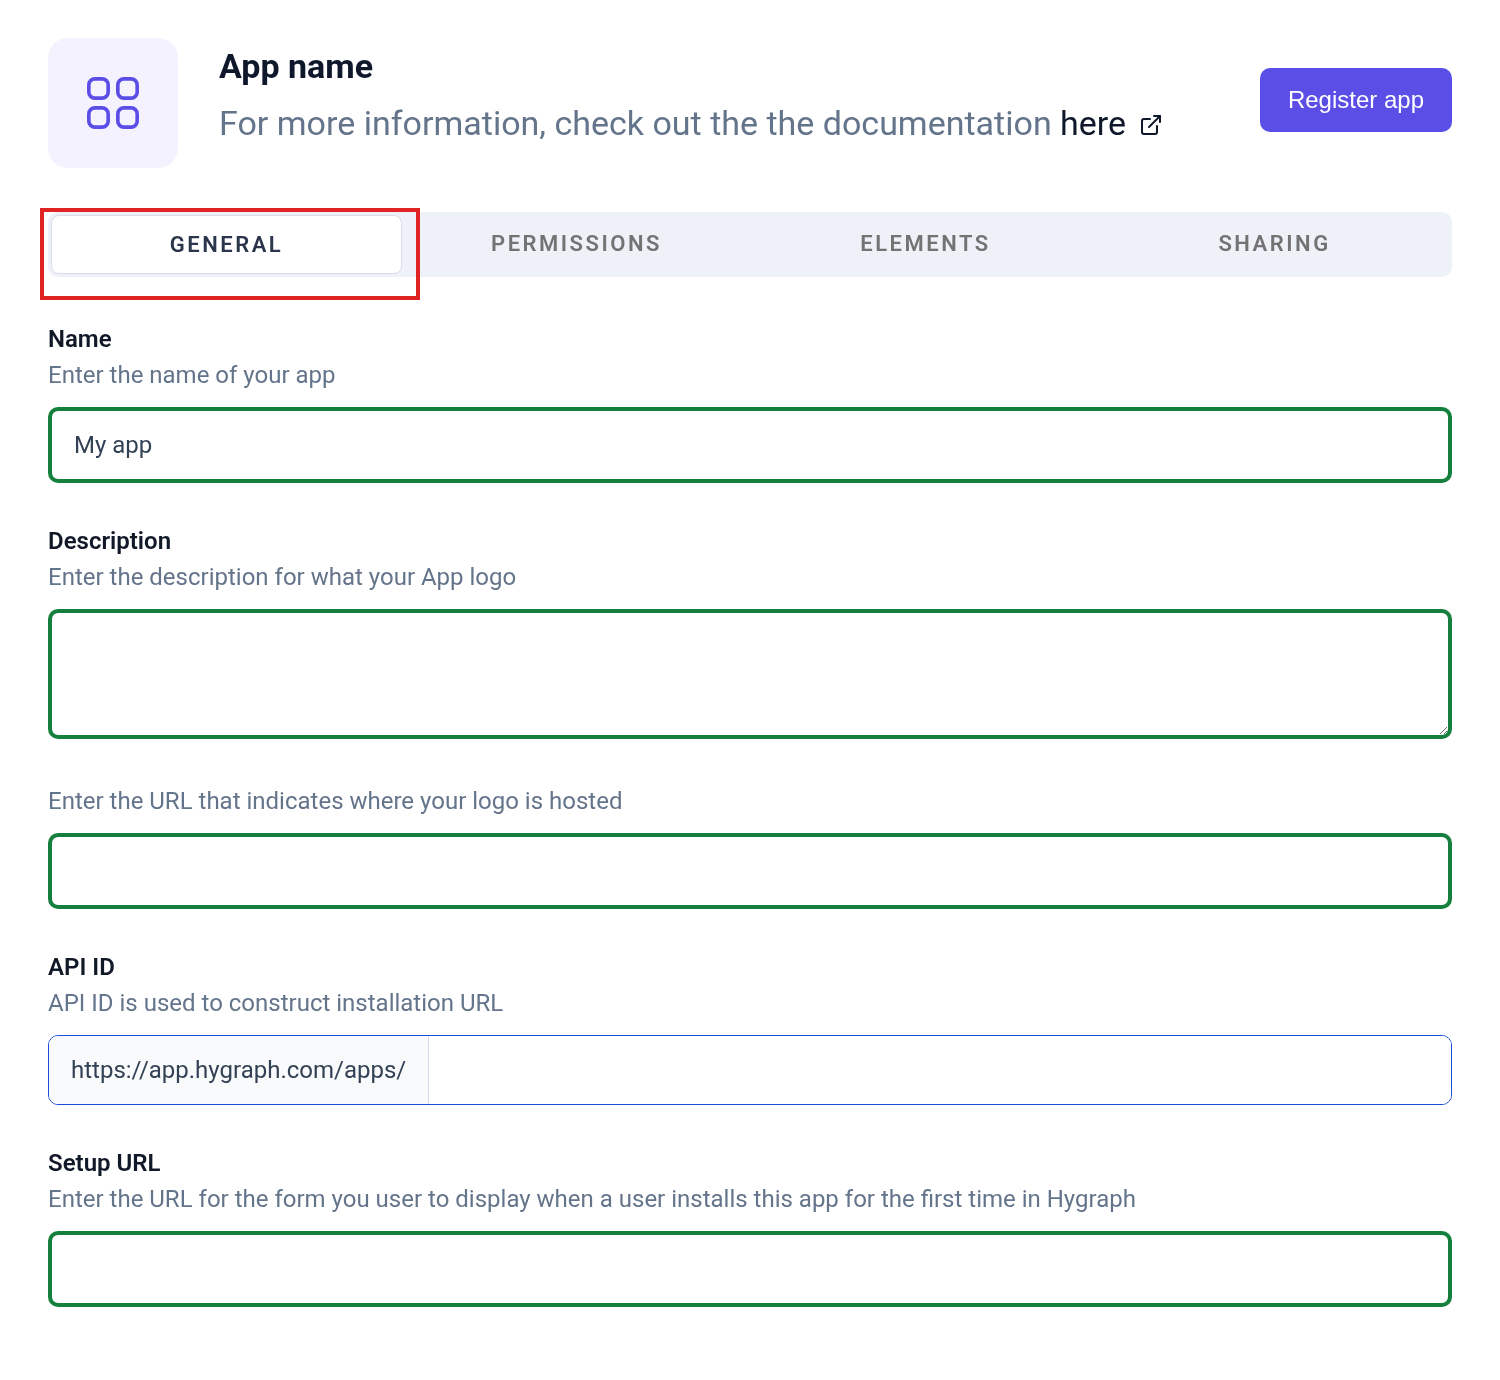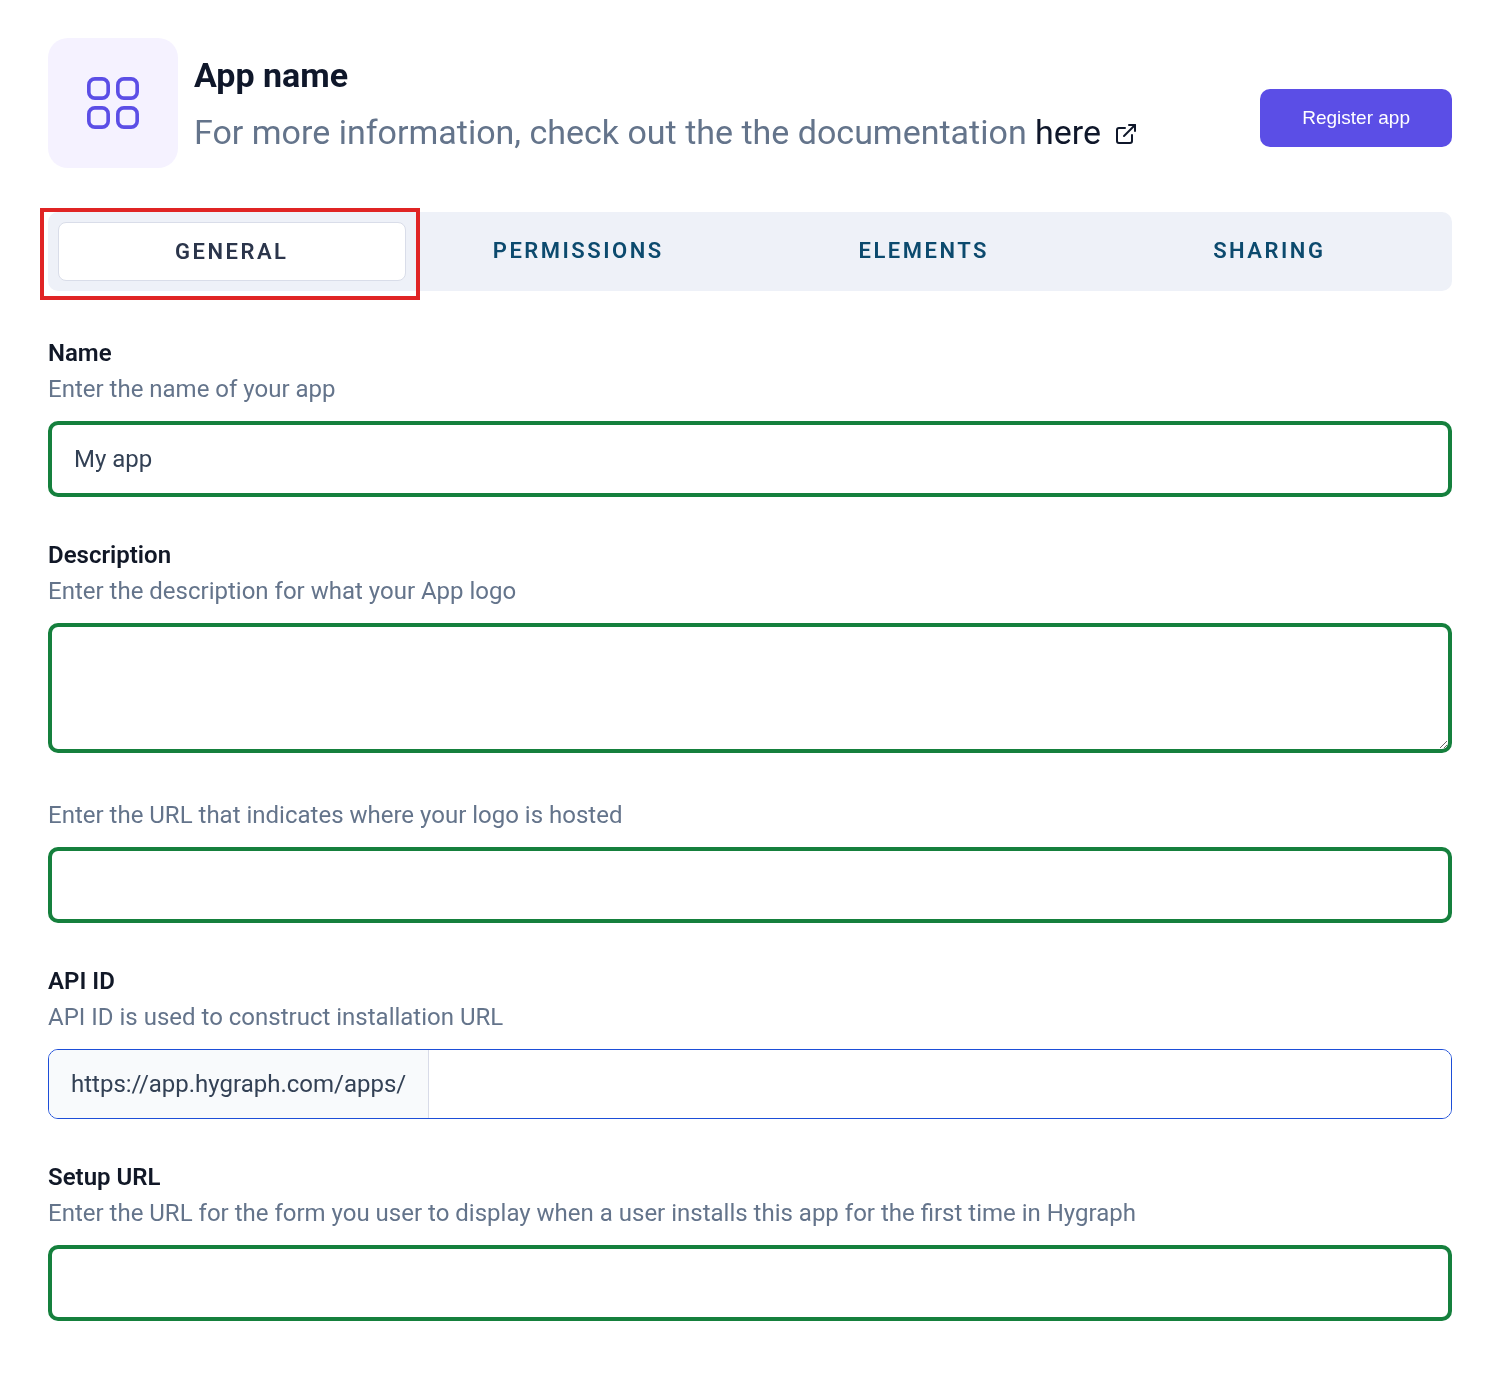--- a/index.html
+++ b/index.html
@@ -5,22 +5,22 @@
     * { box-sizing: border-box; margin: 0; padding: 0; }
     body {
       font-family: -apple-system, BlinkMacSystemFont, "Segoe UI", Roboto, sans-serif;
       background: #ffffff;
       padding: 38px 48px;
       width: 1500px;
       color: #0f172a;
     }
     .header {
       display: flex;
-      align-items: center;
-      gap: 16px;
+      align-items: flex-start;
+      gap: 41px;
       margin-bottom: 44px;
     }
     .app-icon {
       width: 130px;
       height: 130px;
       background: #f5f2ff;
       border-radius: 20px;
       display: flex;
       align-items: center;
       justify-content: center;
@@ -46,42 +46,42 @@
     .ext-icon {
       display: inline-block;
       vertical-align: middle;
       margin-left: 4px;
     }
     .register-btn {
       background: #5b4ee6;
       color: #ffffff;
       border: none;
       border-radius: 10px;
-      padding: 18px 42px;
-      font-size: 19px;
+      padding: 18px 28px;
+      font-size: 24px;
       font-weight: 500;
       cursor: pointer;
       margin-top: 30px;
     }
     .tabs {
       display: flex;
       background: #eef1f8;
       border-radius: 10px;
-      padding: 10px;
+      padding: 3px;
       margin-bottom: 48px;
       position: relative;
     }
     .tab {
       flex: 1;
       text-align: center;
       padding: 16px 0;
       font-size: 22px;
       font-weight: 600;
       letter-spacing: 2.5px;
-      color: #0c4a6e;
+      color: #737373;
       cursor: pointer;
       border-radius: 8px;
     }
     .tab.active {
       background: #ffffff;
       color: #2b354b;
       border: 1px solid #d9dde9;
     }
     .highlight-box {
       position: absolute;

